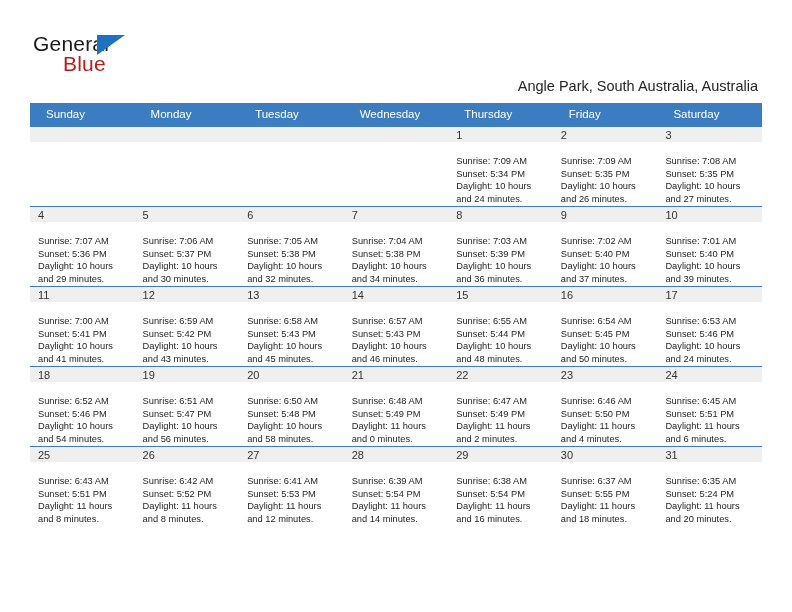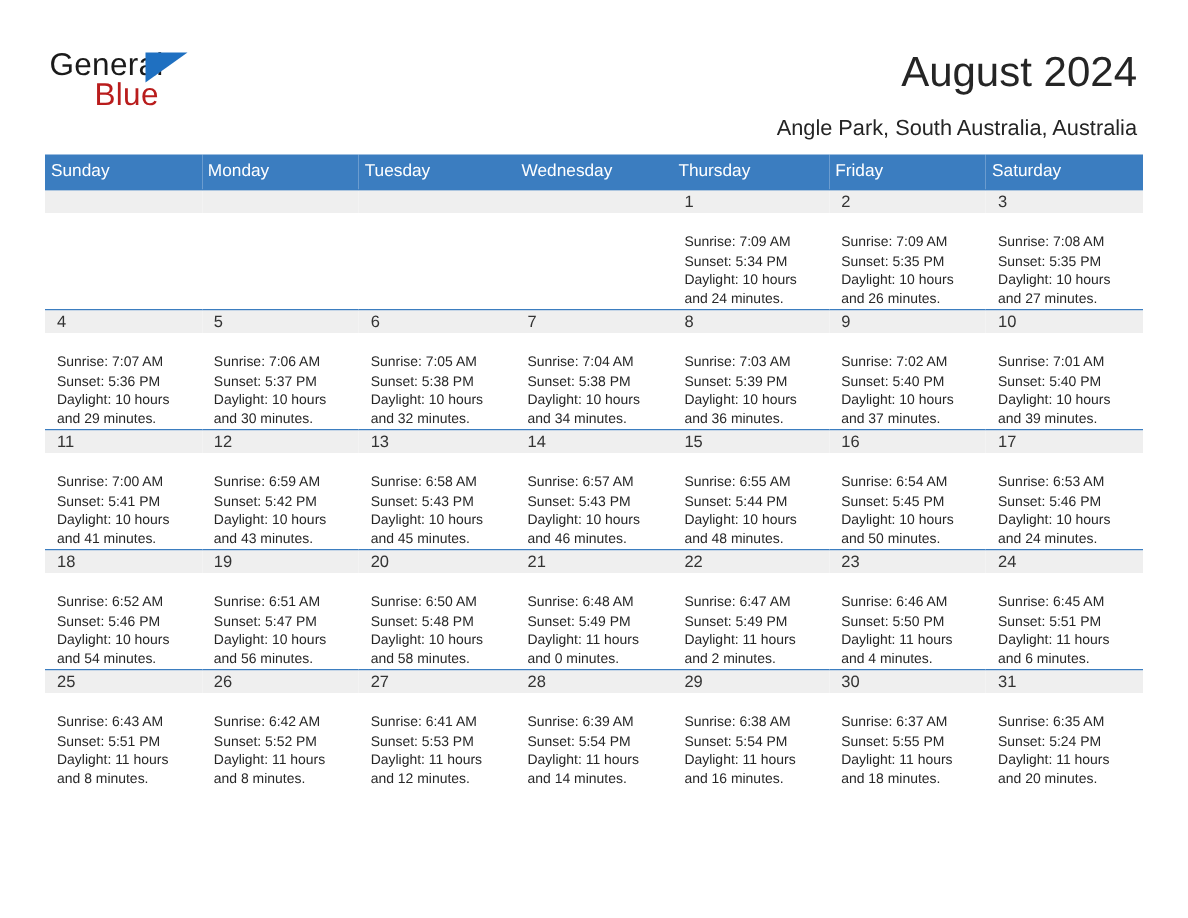--- a/index.html
+++ b/index.html
@@ -92,21 +92,21 @@
     width: 732px;
     border-collapse: collapse;
     table-layout: fixed;
   }
   .calendar th {
     background: #3b7dc0;
     color: #ffffff;
     font-size: 11.5px;
     font-weight: normal;
     text-align: left;
-    padding: 5px 0 6px 4px;
+    padding: 5px 0 6px 16px;
     height: 11px;
     font-family: "Liberation Sans", sans-serif;
   }
   .calendar td {
     width: 104.57px;
     height: 79px;
     vertical-align: top;
     padding: 0;
     background: #ffffff;
     border-top: 1.5px solid #3b7dc0;
@@ -139,21 +139,20 @@
 <body>
 
 <div class="page">
 
   <div class="header">
     <div class="logo">
       <span class="logo-general">General</span>
       <span class="logo-tri"></span>
       <span class="logo-blue">Blue</span>
     </div>
-    <div class="title">August 2024</div>
     <div class="subtitle">Angle Park, South Australia, Australia</div>
   </div>
 
   <table class="calendar">
     <thead>
       <tr id="header-row">
           <th>Sunday</th>
           <th>Monday</th>
           <th>Tuesday</th>
           <th>Wednesday</th>

